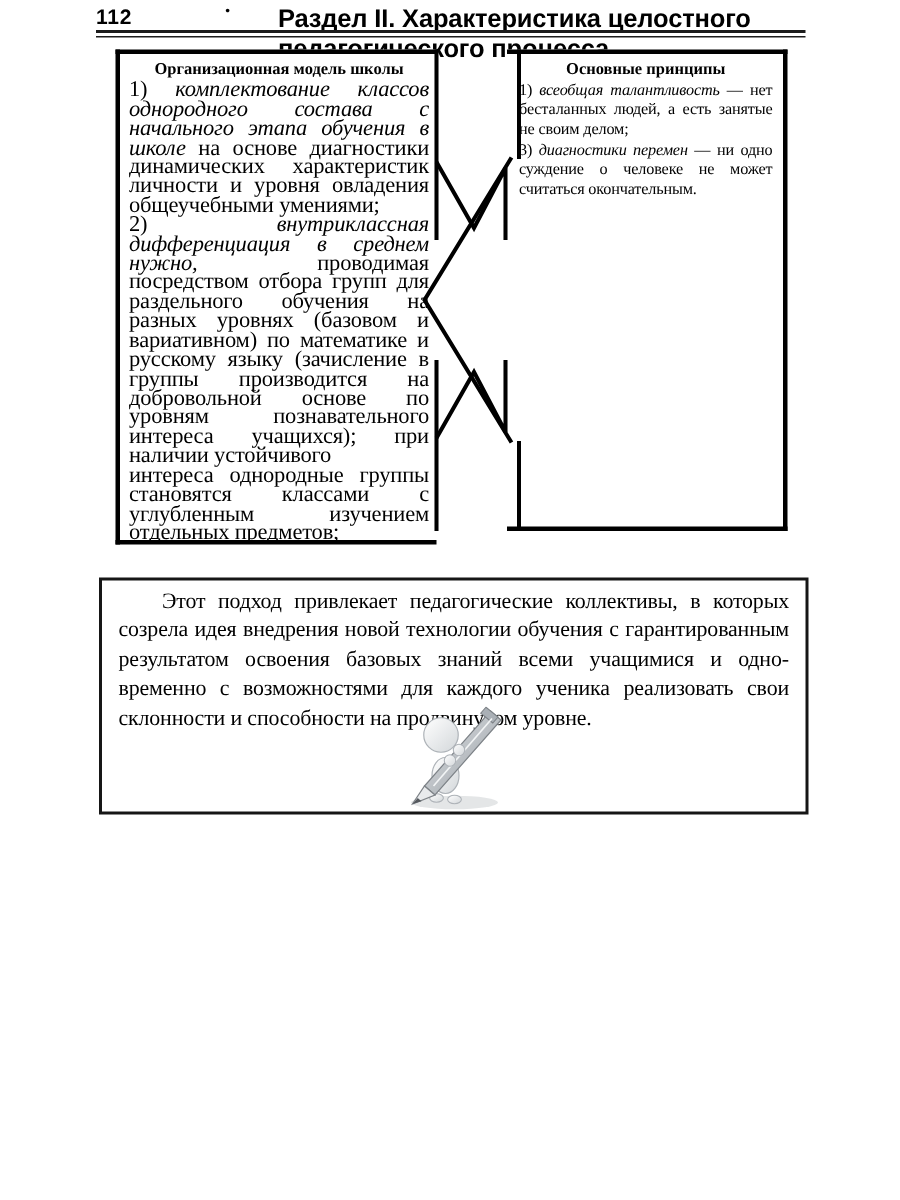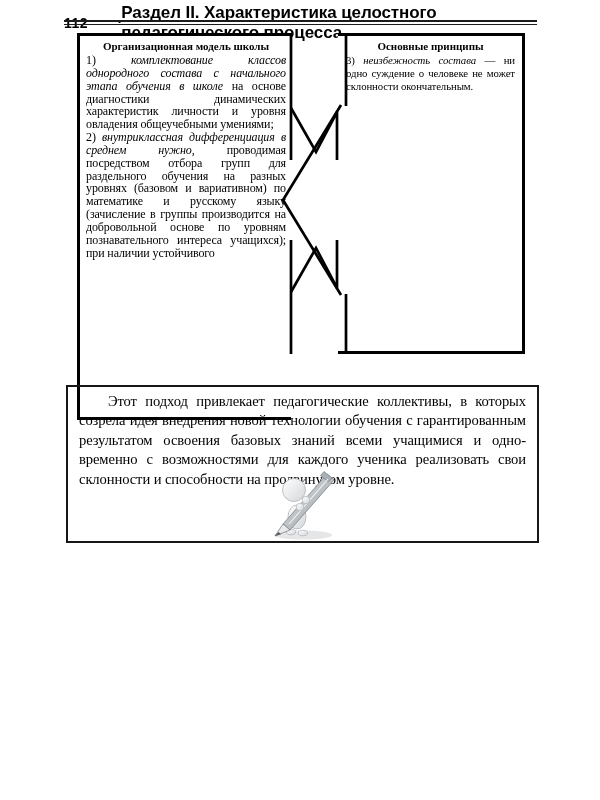--- a/index.html
+++ b/index.html
@@ -1,33 +1,33 @@
 <!DOCTYPE html>
 <html lang="ru"><head>
 <meta charset="utf-8">
 <style>
   html,body{margin:0;padding:0;background:#e8e8e8;}
   .page{position:relative;width:600px;height:800px;background:#ffffff;overflow:hidden;
         font-family:"Liberation Serif",serif;color:#000;}
   
-  .hdr{position:absolute;left:64px;top:3px;width:473px;display:flex;align-items:center;
-       font-family:"Liberation Sans",sans-serif;}
+  .hdr{position:absolute;left:64px;top:3px;width:473px;display:flex;align-items:flex-start;
+       font-family:"Liberation Sans",sans-serif;gap:32px;}
   .hdr .num{font-size:14px;font-weight:700;letter-spacing:.5px;}
   .hdr .dot{font-size:9px;margin-left:30px;position:relative;top:-1px;}
   .hdr .sec{margin-left:auto;font-size:17px;font-weight:700;letter-spacing:-.1px;}
   .hdr-rule{position:absolute;left:64px;top:20px;width:473px;height:5px;
             border-top:2px solid #1c1c1c;border-bottom:1px solid #1c1c1c;box-sizing:border-box;}
   
   .box{position:absolute;box-sizing:border-box;background:#fff;}
-  .lbox{left:77px;top:33px;width:214px;height:387px;
+  .lbox{left:77px;top:33px;width:214px;height:330px;
         border:3px solid #000;border-right:none;padding:2px 5px 0 6px;}
   .rbox{left:338px;top:33px;width:187px;height:321px;
         border:3px solid #000;border-left:none;padding:2px 7px 0 8px;}
   .box-title{text-align:center;font-weight:700;font-size:11px;line-height:14px;margin:1px 0 1px;}
-  .lbox p.jp{margin:0;text-align:justify;font-size:12px;line-height:12.85px;letter-spacing:-.12px;}
+  .lbox p.jp{margin:0;text-align:justify;font-size:15px;line-height:12.85px;letter-spacing:-.12px;}
   .rbox p.jp{margin:0;text-align:justify;font-size:10.8px;line-height:13.2px;letter-spacing:-.1px;}
   p.jp i{font-style:italic;}
   .interlock{position:absolute;left:270px;top:33px;width:82px;height:321px;overflow:visible;}
   .interlock path{stroke:#000;stroke-width:2.7;fill:none;stroke-linecap:butt;stroke-linejoin:miter;}
   
   .note{position:absolute;left:66px;top:385px;width:473px;height:158px;box-sizing:border-box;
         border:2px solid #161616;padding:5px 11px 0 11px;}
   .note p{margin:0;font-size:14.6px;line-height:19.4px;text-align:justify;text-indent:29px;
           letter-spacing:-.1px;}
   .figurine{position:absolute;left:256px;top:471px;width:92px;height:70px;}
@@ -42,27 +42,29 @@
     <span class="dot">•</span>
     <span class="sec">Раздел II. Характеристика целостного педагогического процесса</span>
   </div>
   <div class="hdr-rule"></div>
 
   <div class="box lbox">
     <div class="box-title">Организационная модель школы</div>
     <div>
         <p class="jp"><span>1) </span><i>комплектование классов однородного состава с начального этапа обучения в школе</i><span> на основе диагностики динамиче­ских характеристик личности и уровня овладения общеучебными умениями;</span></p>
         <p class="jp"><span>2) </span><i>внутриклассная дифференциация в среднем нужно,</i><span> проводимая посредством отбора групп для раздельного обучения на разных уровнях (базовом и вариатив­ном) по математике и русскому языку (зачисление в группы производится на добровольной основе по уровням познавательного интереса учащихся); при наличии устойчивого</span></p>
+        <p class="jp"><span>интереса однородные группы становятся классами с углубленным изучением отдельных предметов;</span></p>
       </div>
   </div>
 
   <div class="box rbox">
     <div class="box-title">Основные принципы</div>
     <div>
-        <p class="jp"><span>3) </span><i>неизбежность состава</i><span> — ни одно суждение о человеке не может склонности окончательным.</span></p>
+        <p class="jp"><span>1) </span><i>всеобщая талантливость</i><span> — нет бесталанных людей, а есть занятые не своим делом;</span></p>
+        <p class="jp"><span>3) </span><i>диагностики перемен</i><span> — ни одно суждение о человеке не может считаться окончательным.</span></p>
       </div>
   </div>
 
   <svg class="interlock" viewBox="0 0 82 321" aria-hidden="true">
 
     <path d="M21 0 V127"></path>
 
     <path d="M21 75 L46 119 L67 79 V127"></path>
 
     <path d="M76 0 V73"></path>

